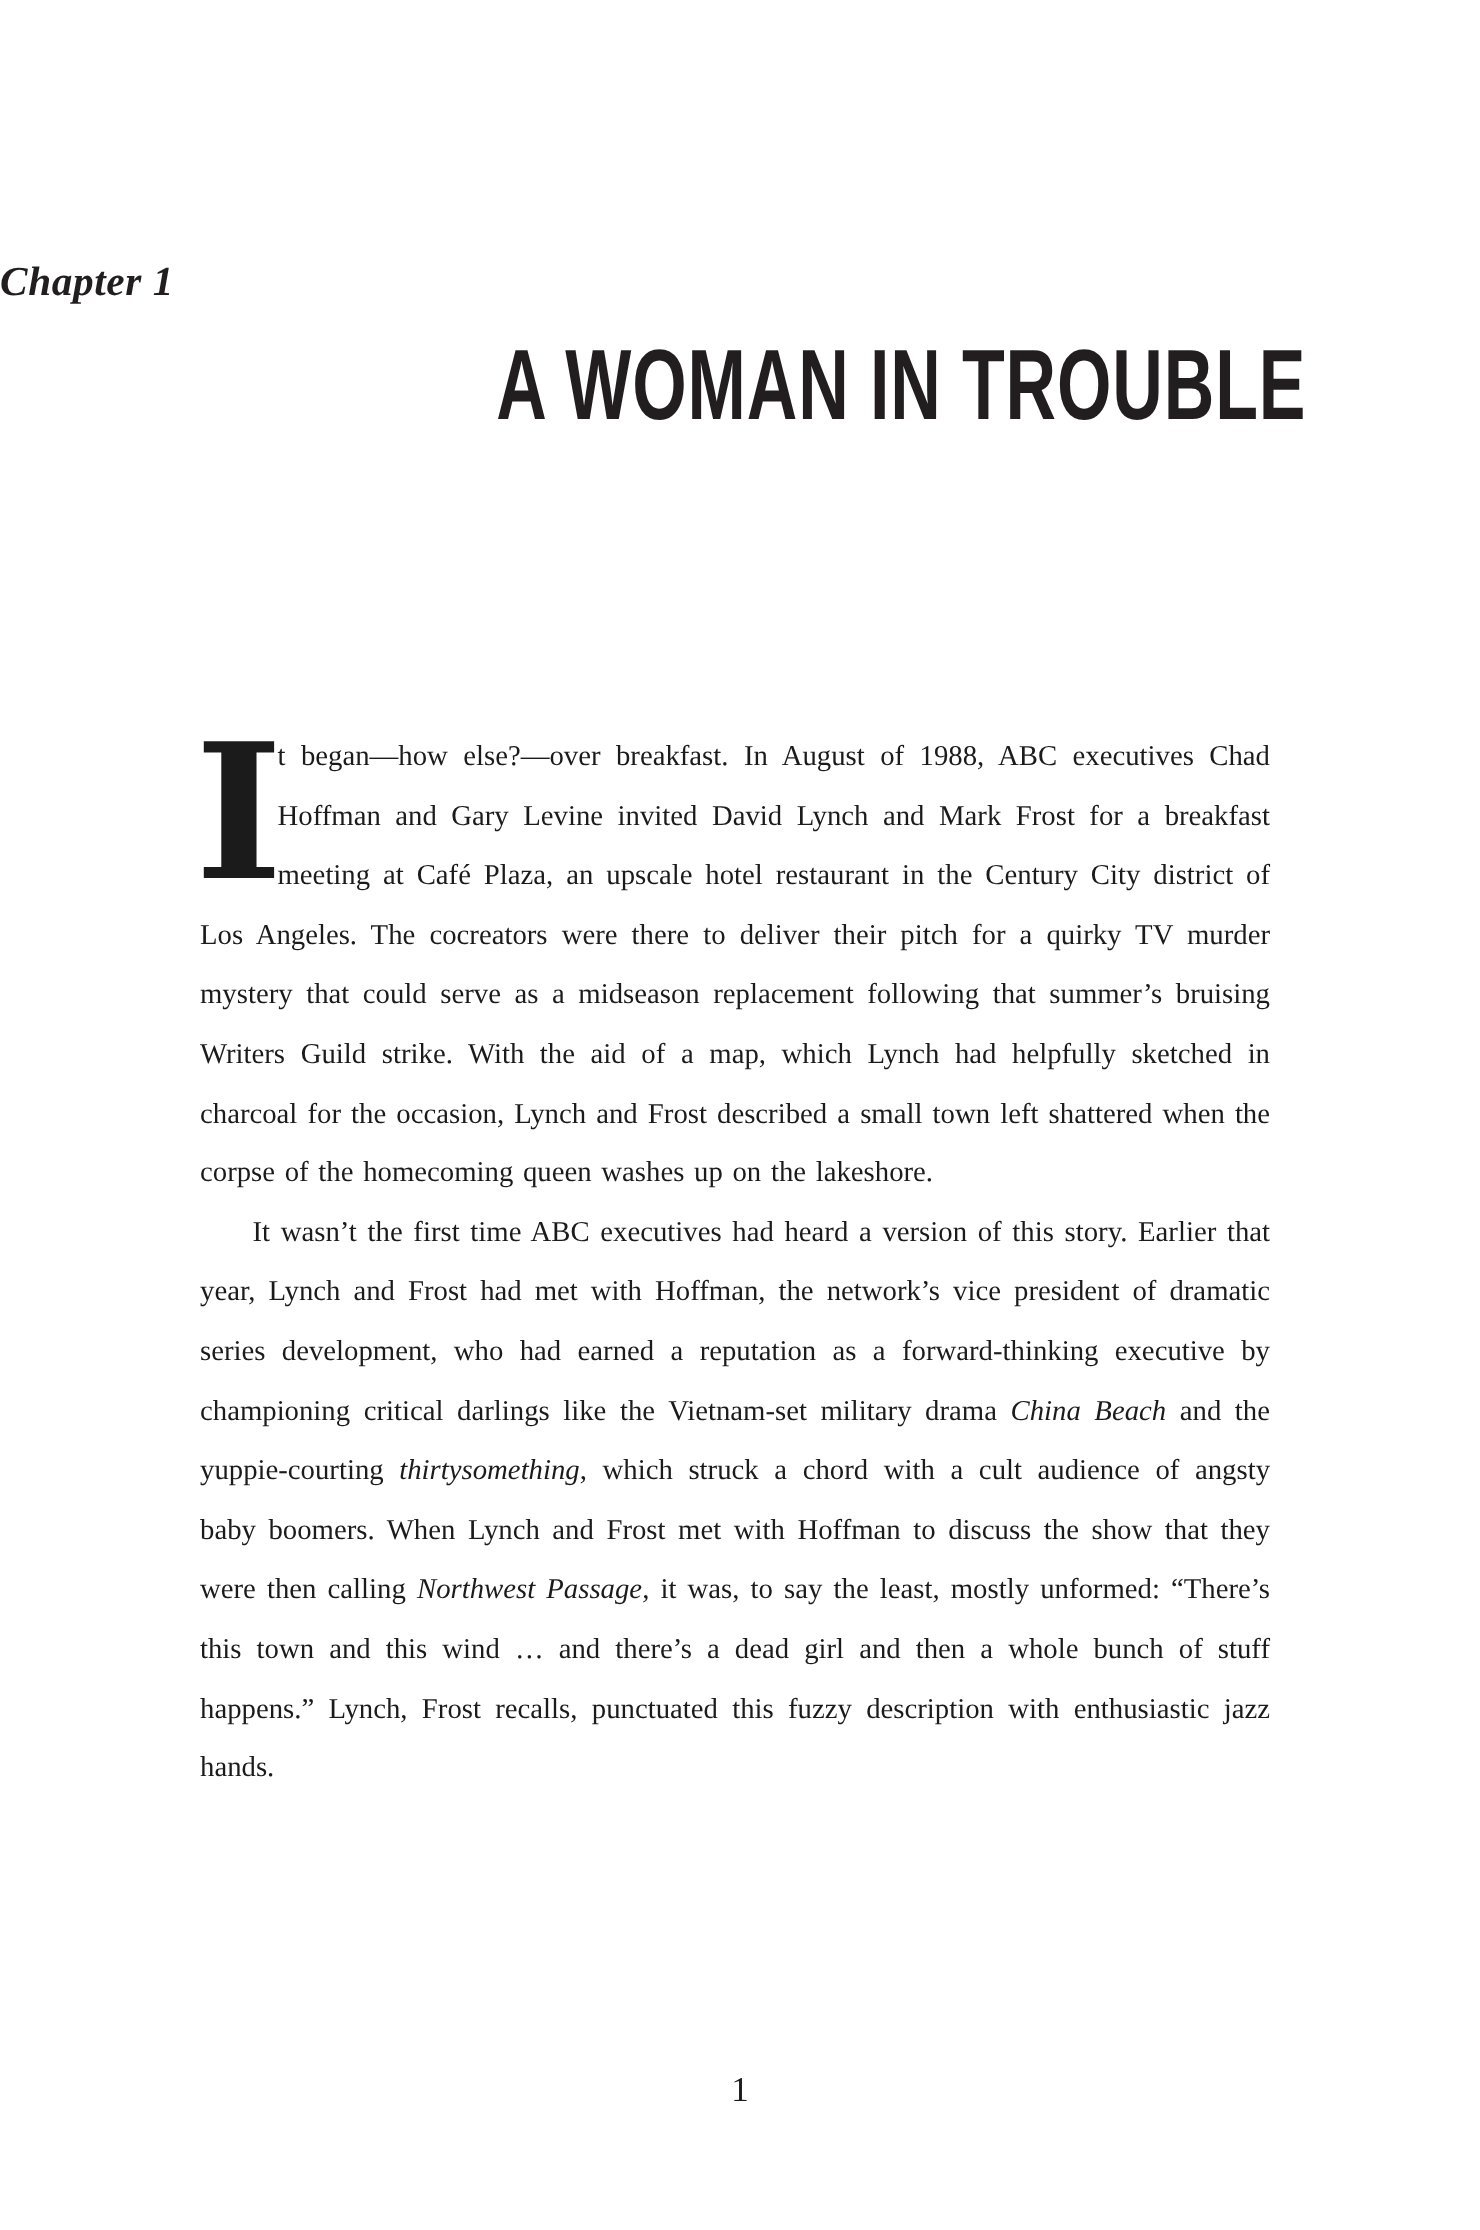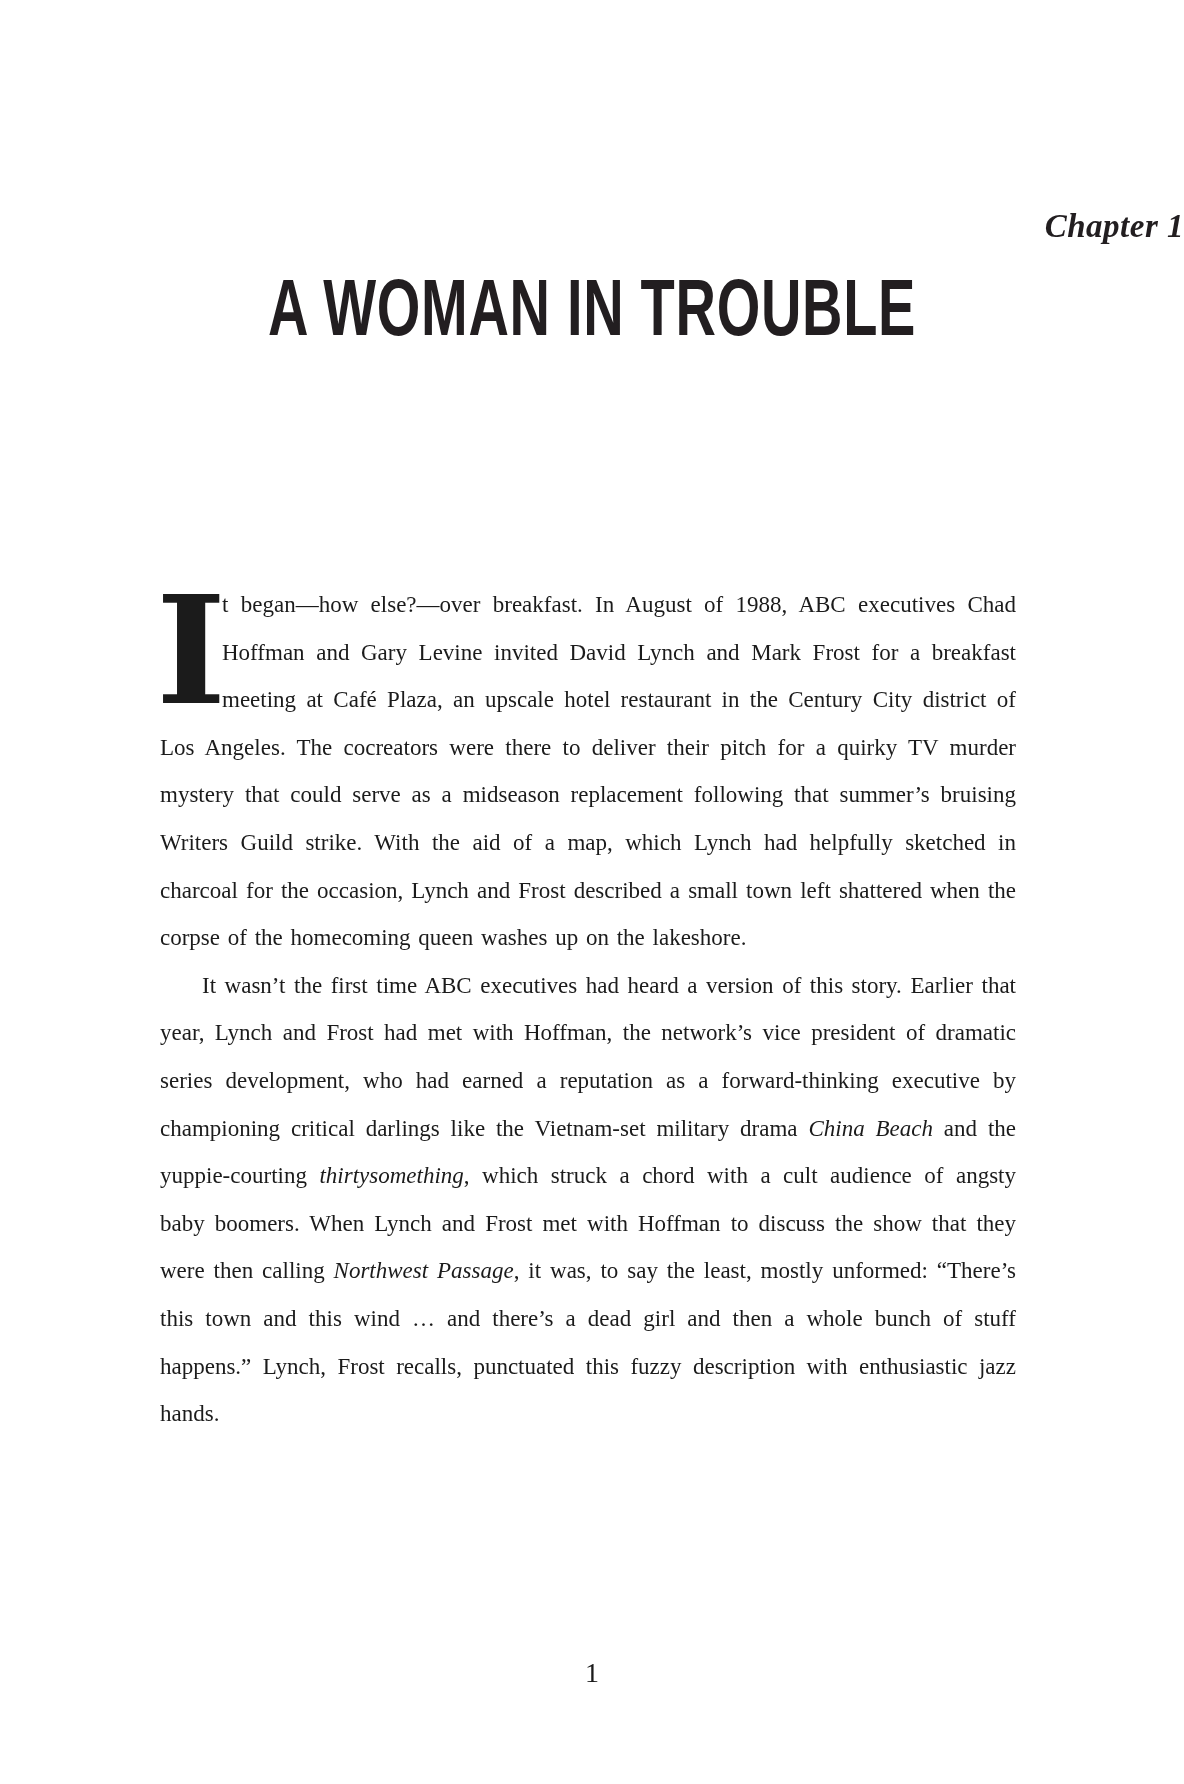--- a/index.html
+++ b/index.html
@@ -18,36 +18,36 @@
   .page {
     position: absolute;
     inset: 0;
     background: #ffffff;
   }
   .chapter-label {
     position: absolute;
     top: 206px;
     left: 0;
     width: 1184px;
-    text-align: right;
+    text-align: left;
     font-family: "Liberation Serif", serif;
     font-style: italic;
     font-weight: 600;
     font-size: 33px;
     line-height: 40px;
     letter-spacing: 0.5px;
     color: #221e20;
   }
   .chapter-title {
     position: absolute;
     top: 268px;
     left: 0;
     width: 1184px;
     margin: 0;
-    text-align: center;
+    text-align: right;
     font-family: "Liberation Sans", sans-serif;
     font-weight: 700;
     font-size: 80px;
     line-height: 80px;
     color: #221e20;
     white-space: nowrap;
   }
   .chapter-title .squeeze {
     display: inline-block;
     transform: scaleX(0.70);

